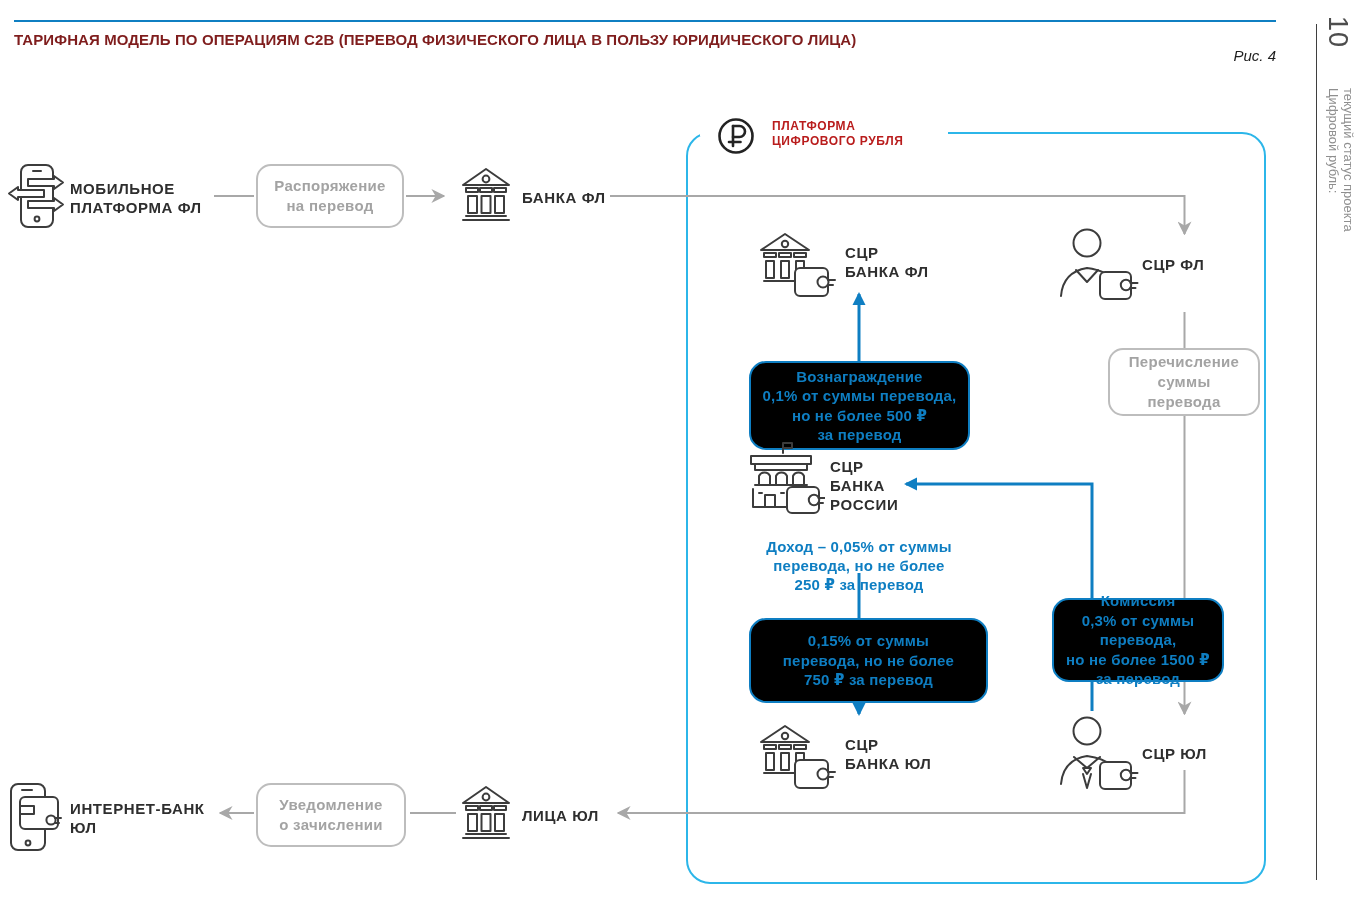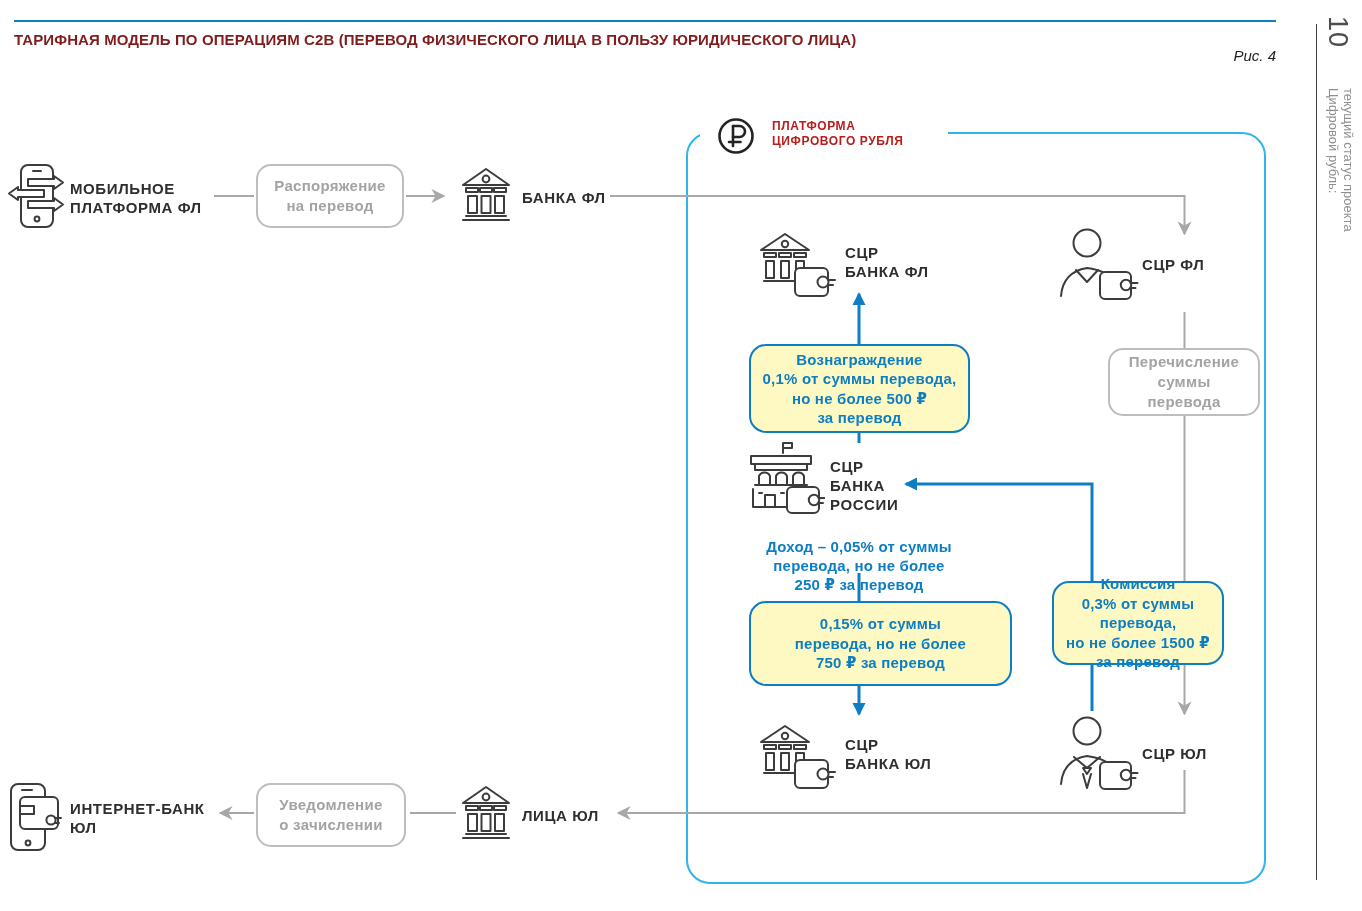--- a/index.html
+++ b/index.html
@@ -23,23 +23,23 @@
   .platform-gap{left:700px;top:130px;width:248px;height:6px;background:#fff;}
   .platform-label{left:772px;top:119px;font-size:12px;font-weight:bold;color:#b91c1c;letter-spacing:.6px;line-height:15px;}
 
   
   .node-label{font-size:15px;font-weight:bold;color:#2e2e2e;letter-spacing:.6px;line-height:19px;}
 
   
   .gray-box{border:2px solid #bdbdbd;border-radius:15px;background:#fff;color:#a3a3a3;
             font-size:15px;font-weight:bold;text-align:center;letter-spacing:.3px;
             display:flex;align-items:center;justify-content:center;line-height:20px;box-sizing:border-box;}
-  .blue-box{border:2.5px solid #0e7ec2;border-radius:17px;background:#fef9c3;color:#0e7ec2;
+  .blue-box{border:2.5px solid #0e7ec2;border-radius:17px;background:#000000;color:#0e7ec2;
             font-size:15px;font-weight:bold;text-align:center;letter-spacing:.2px;
-            display:flex;align-items:center;justify-content:center;line-height:19.5px;box-sizing:border-box;}
+            display:flex;align-items:center;justify-content:center;line-height:19.5px;box-sizing:border-box;margin-top:17px;}
   .blue-text{color:#0e7ec2;font-size:15px;font-weight:bold;text-align:center;line-height:19px;letter-spacing:.2px;margin-top:23px;}
 
   svg{display:block;}
   .ic{stroke:#3c3c3c;stroke-width:2;fill:none;stroke-linejoin:round;stroke-linecap:round;}
   .icf{fill:#fff;stroke:#3c3c3c;stroke-width:2;stroke-linejoin:round;}
 </style>
 </head>
 <body>
 
 <div id="canvas">
@@ -164,21 +164,21 @@
     <path class="ic" d="M75.5,57 h6 M75.5,62 h4.5"></path>
   </svg>
   <div class="abs node-label pre" style="left:830px;top:457px">СЦР
 БАНКА
 РОССИИ</div>
 
   <div class="abs blue-text pre" style="left:748px;top:514px;width:222px">Доход – 0,05% от суммы
 перевода, но не более
 250 ₽ за перевод</div>
 
-  <div class="abs blue-box pre" style="left:749px;top:601px;width:263px;height:85px">0,15% от суммы
+  <div class="abs blue-box pre" style="left:749px;top:601px;width:239px;height:85px">0,15% от суммы
 перевода, но не более
 750 ₽ за перевод</div>
 
   <div class="abs blue-box pre" style="left:1052px;top:581px;width:172px;height:84px">Комиссия
 0,3% от суммы
 перевода,
 но не более 1500 ₽
 за перевод</div>
 
   <svg class="abs" style="left:755px;top:722px" width="84" height="72" viewBox="0 0 84 72">

